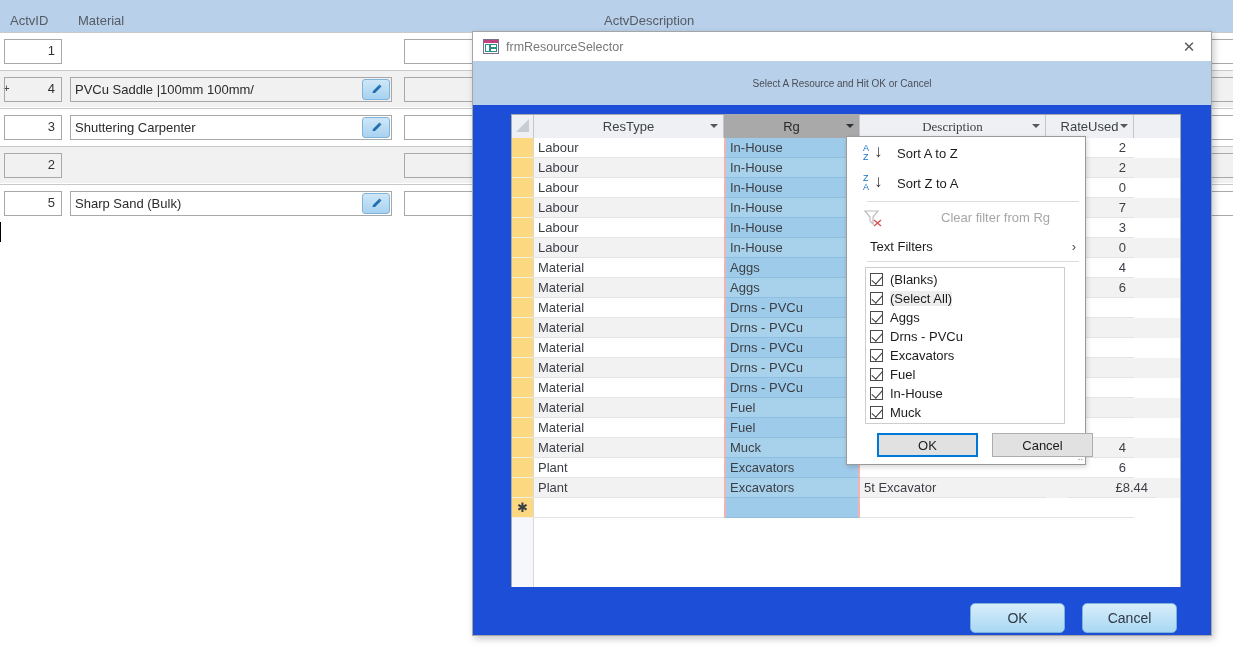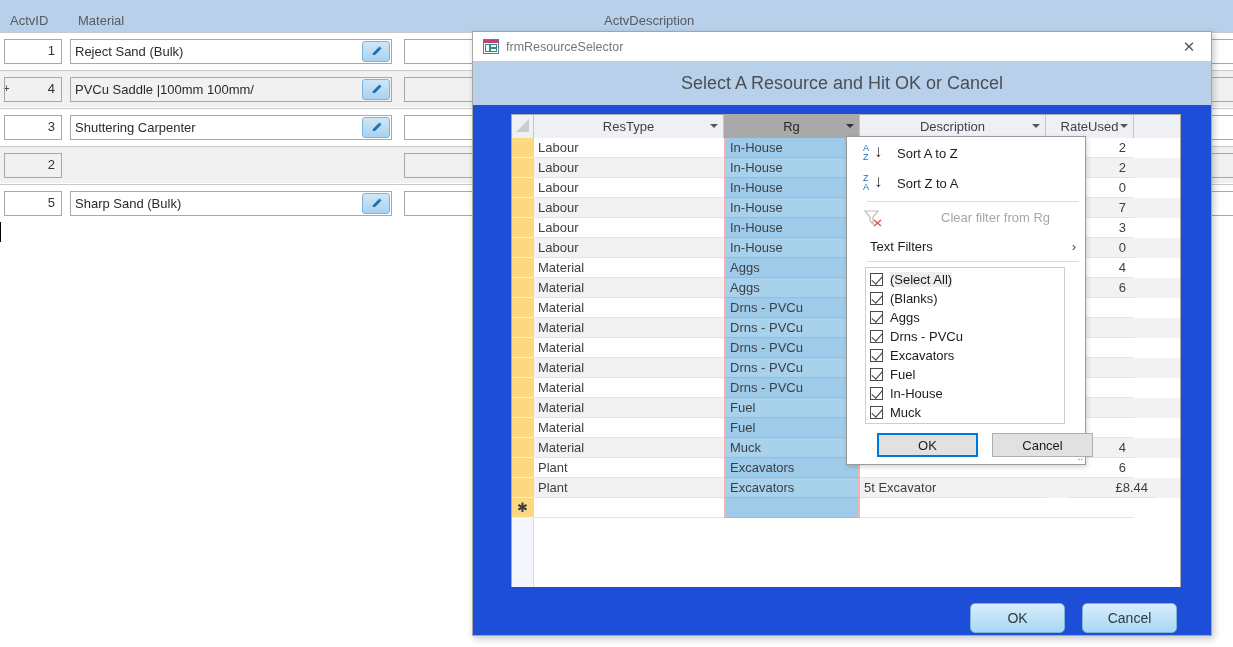--- a/index.html
+++ b/index.html
@@ -82,21 +82,21 @@
   .dlg-close {
     position: absolute; right: 6px; top: 4px; width: 32px; height: 22px;
     display: flex; align-items: center; justify-content: center;
     font-size: 15px; color: #5b5b5b; cursor: default;
   }
   .dlg-banner {
     position: absolute; left: 0; top: 29px; width: 100%; height: 44px;
     background: #b8d0ea;
     display: flex; align-items: center; justify-content: center;
   }
-  .dlg-banner-text { font-size: 18px; color: #4a4f56; }
+  .dlg-banner-text { font-size: 10px; color: #4a4f56; }
 
   
   .grid {
     position: absolute; left: 38px; top: 82px; width: 670px; height: 473px;
     background: #ffffff; border: 1px solid #a9a9a9;
   }
   .grid-headrow {
     position: absolute; left: 0; top: 0; width: 100%; height: 23px;
     background: #eef0f3;
   }
@@ -244,26 +244,20 @@
   <div class="bg-header">
     <div class="hdr-label" style="left:10px">ActvID</div>
     <div class="hdr-label" style="left:78px">Material</div>
     <div class="hdr-label" style="left:604px">ActvDescription</div>
   </div>
 
   <div class="bg-leftedge"></div>
   <div class="bg-rows" id="bg-rows">
       <div class="bg-row plain bg-rowline-top" style="top: 0px;">
         <div class="bg-cell-id">1</div>
-        <div class="bg-cell-res"><span>Reject Sand (Bulk)</span><div class="bg-pencil">
-            <svg width="13" height="13" viewBox="0 0 13 13">
-              <path d="M2.5 10 L3 8 L8.5 2.5 L10.5 4.5 L5 10 Z" fill="#1f6fb0"></path>
-              <path d="M9 2 L11 4" stroke="#1f6fb0" stroke-width="1.4"></path>
-            </svg>
-          </div></div>
         <div class="bg-cell-desc"></div>
         <div class="bg-cell-right"></div>
       </div>
       <div class="bg-row alt bg-rowline-top" style="top: 38px;">
         <div class="bg-expand">+</div>
         <div class="bg-cell-id">4</div>
         <div class="bg-cell-res"><span>PVCu Saddle |100mm 100mm/</span><div class="bg-pencil">
             <svg width="13" height="13" viewBox="0 0 13 13">
               <path d="M2.5 10 L3 8 L8.5 2.5 L10.5 4.5 L5 10 Z" fill="#1f6fb0"></path>
               <path d="M9 2 L11 4" stroke="#1f6fb0" stroke-width="1.4"></path>
@@ -330,21 +324,21 @@
       <div class="grid-headrow" id="grid-headrow">
         <div class="gh-corner"></div>
       <div class="gh" style="left: 22px; width: 190px;">
             <span>ResType</span>
             <span class="arrow"></span>
           </div>
           <div class="gh sel" style="left: 212px; width: 136px;">
             <span>Rg</span>
             <span class="arrow"></span>
           </div>
-          <div class="gh" style="left: 348px; width: 186px;">
+          <div class="gh" style="left: 348px; width: 186px; font-family: Liberation Serif, serif;">
             <span>Description</span>
             <span class="arrow"></span>
           </div>
           <div class="gh" style="left: 534px; width: 88px; align-items: center;">
             <span>RateUsed</span>
             <span class="arrow"></span>
           </div>
         </div>
 
       <div id="grid-rows">
@@ -521,27 +515,27 @@
     </div>
 
     <div class="fmi" style="top:96px;">
       <span class="lbl" style="margin-left:22px;">Text Filters</span>
       <span class="submenu-arrow">›</span>
     </div>
 
     <div class="fm-sep" style="top:124px;"></div>
 
     <div class="fm-listbox" style="left:18px; top:130px;" id="fm-listbox">
+        <div class="cbrow">
+          <span class="cbbox"></span>
+          <span class="cbtext">(Blanks)</span>
+        </div>
         <div class="cbrow hl">
           <span class="cbbox"></span>
           <span class="cbtext">(Select All)</span>
-        </div>
-        <div class="cbrow">
-          <span class="cbbox"></span>
-          <span class="cbtext">(Blanks)</span>
         </div>
         <div class="cbrow">
           <span class="cbbox"></span>
           <span class="cbtext">Aggs</span>
         </div>
         <div class="cbrow">
           <span class="cbbox"></span>
           <span class="cbtext">Drns - PVCu</span>
         </div>
         <div class="cbrow">

